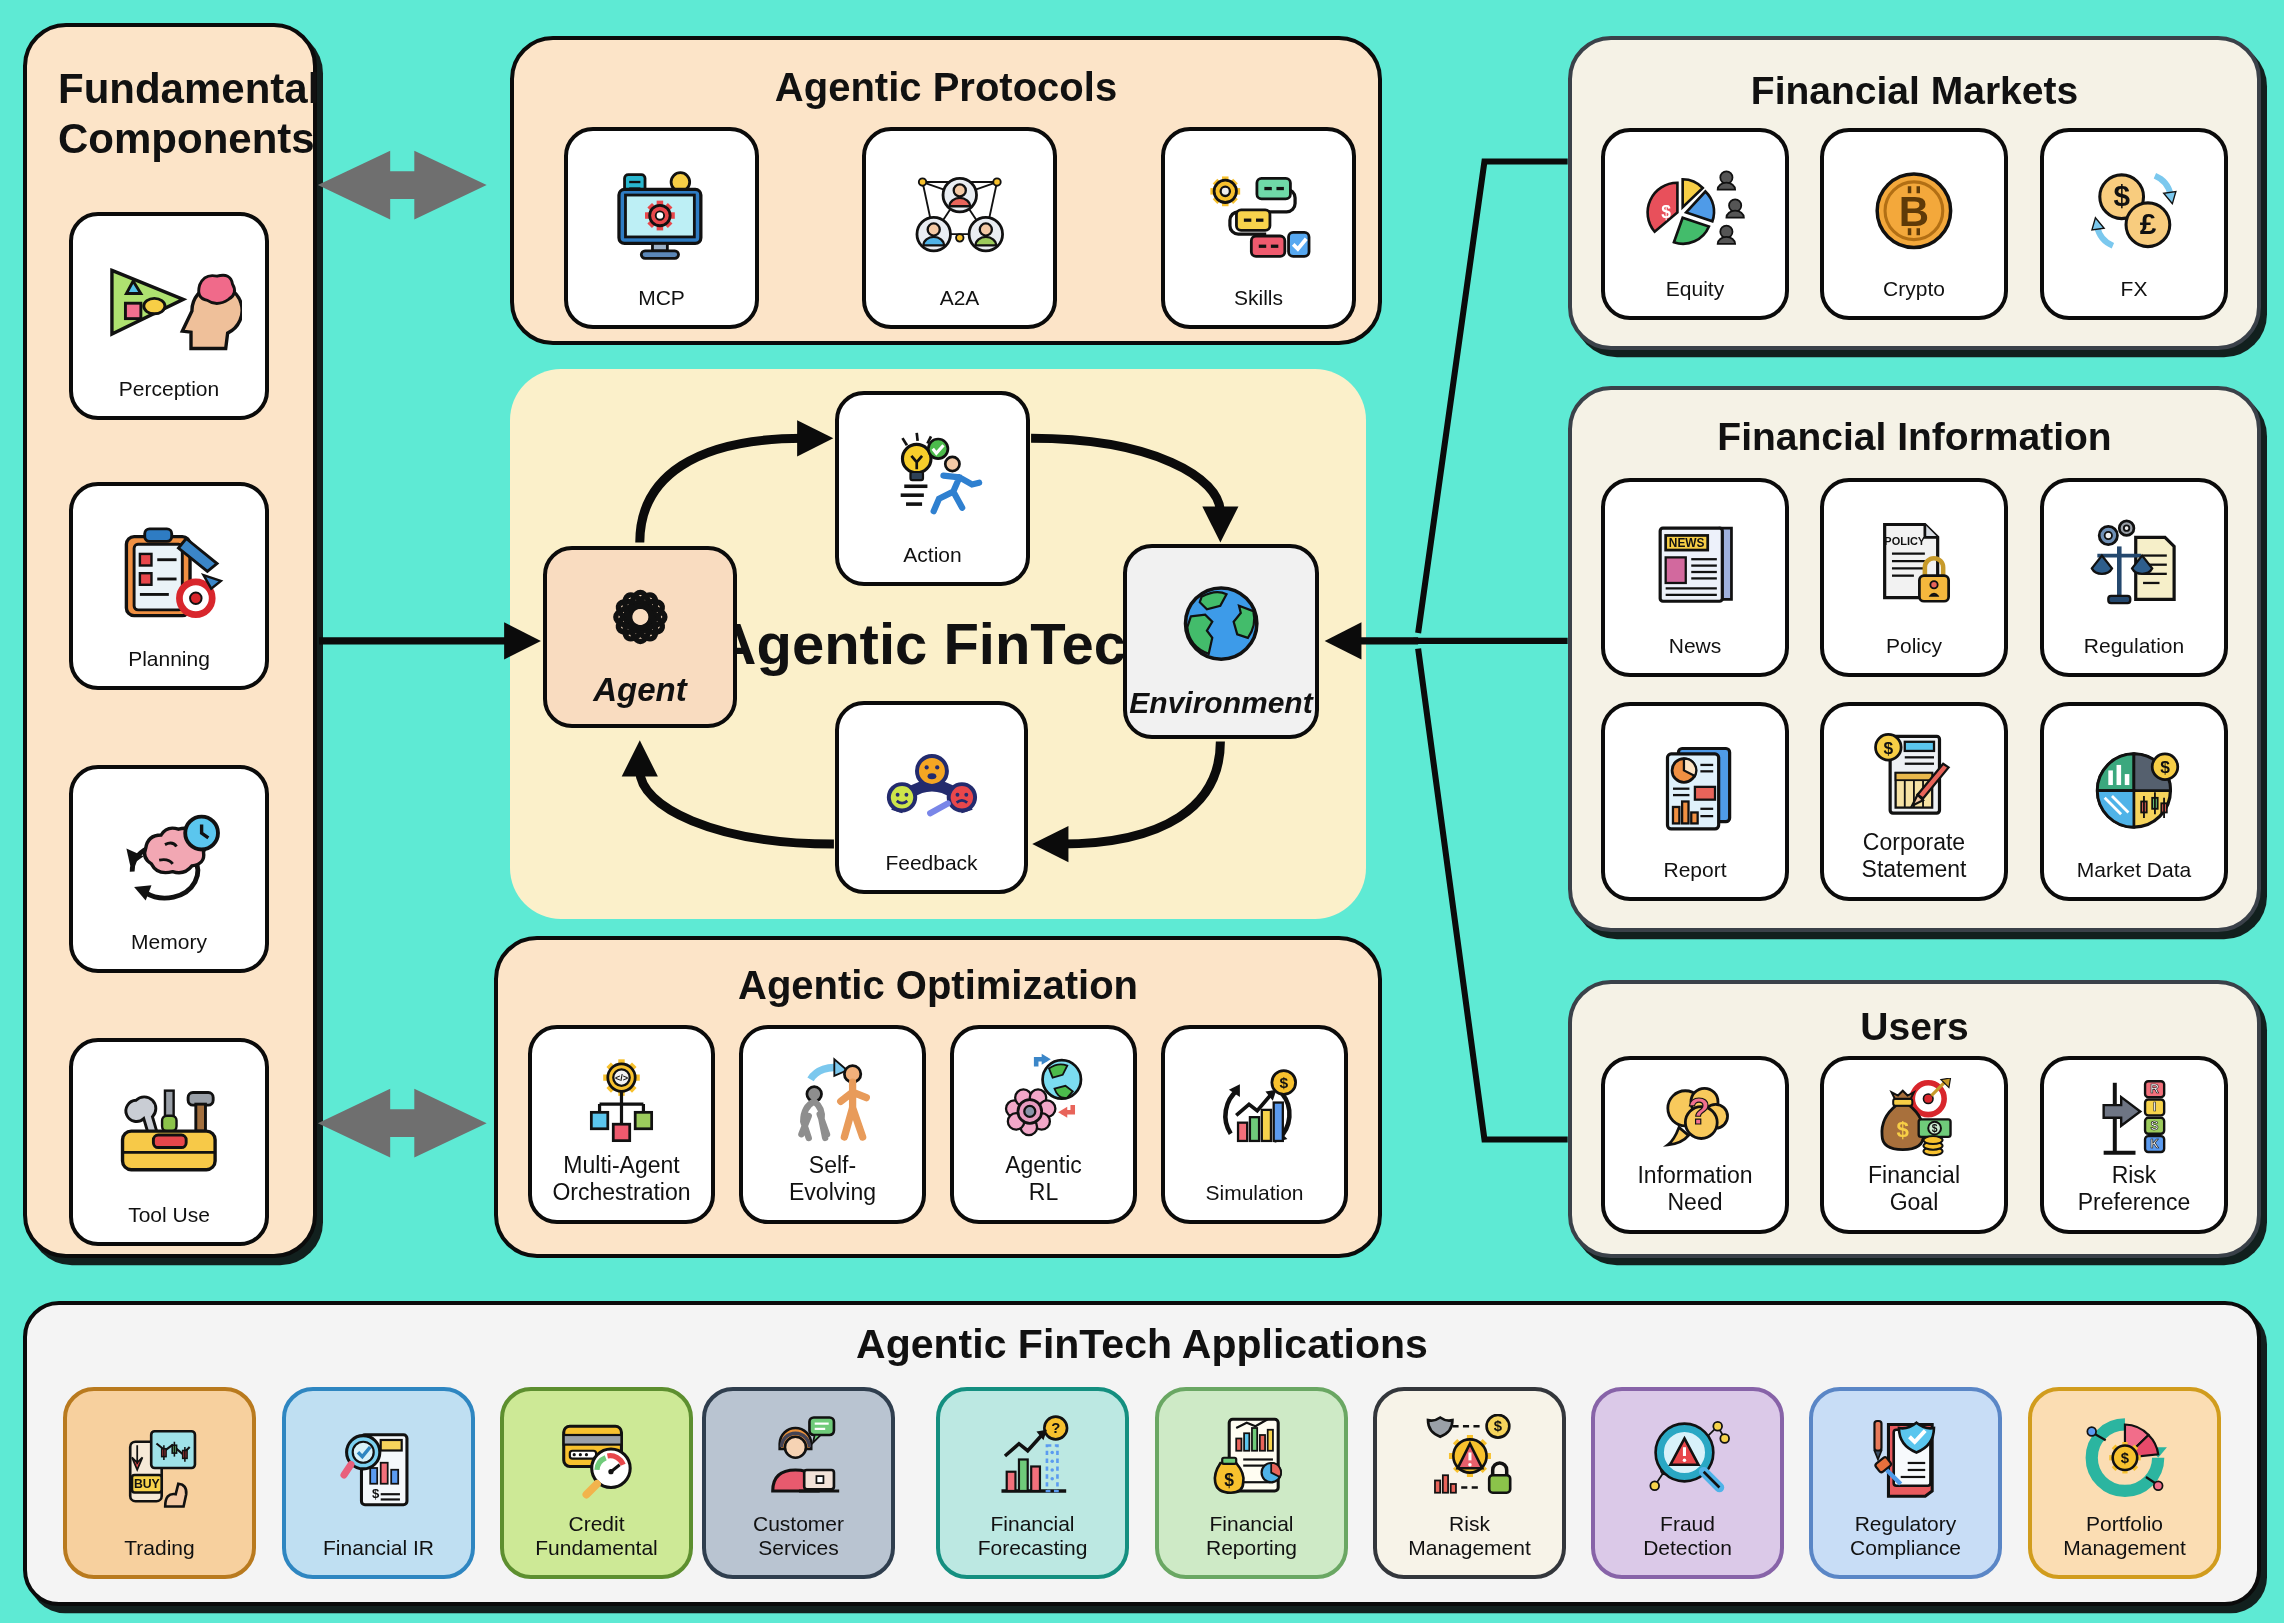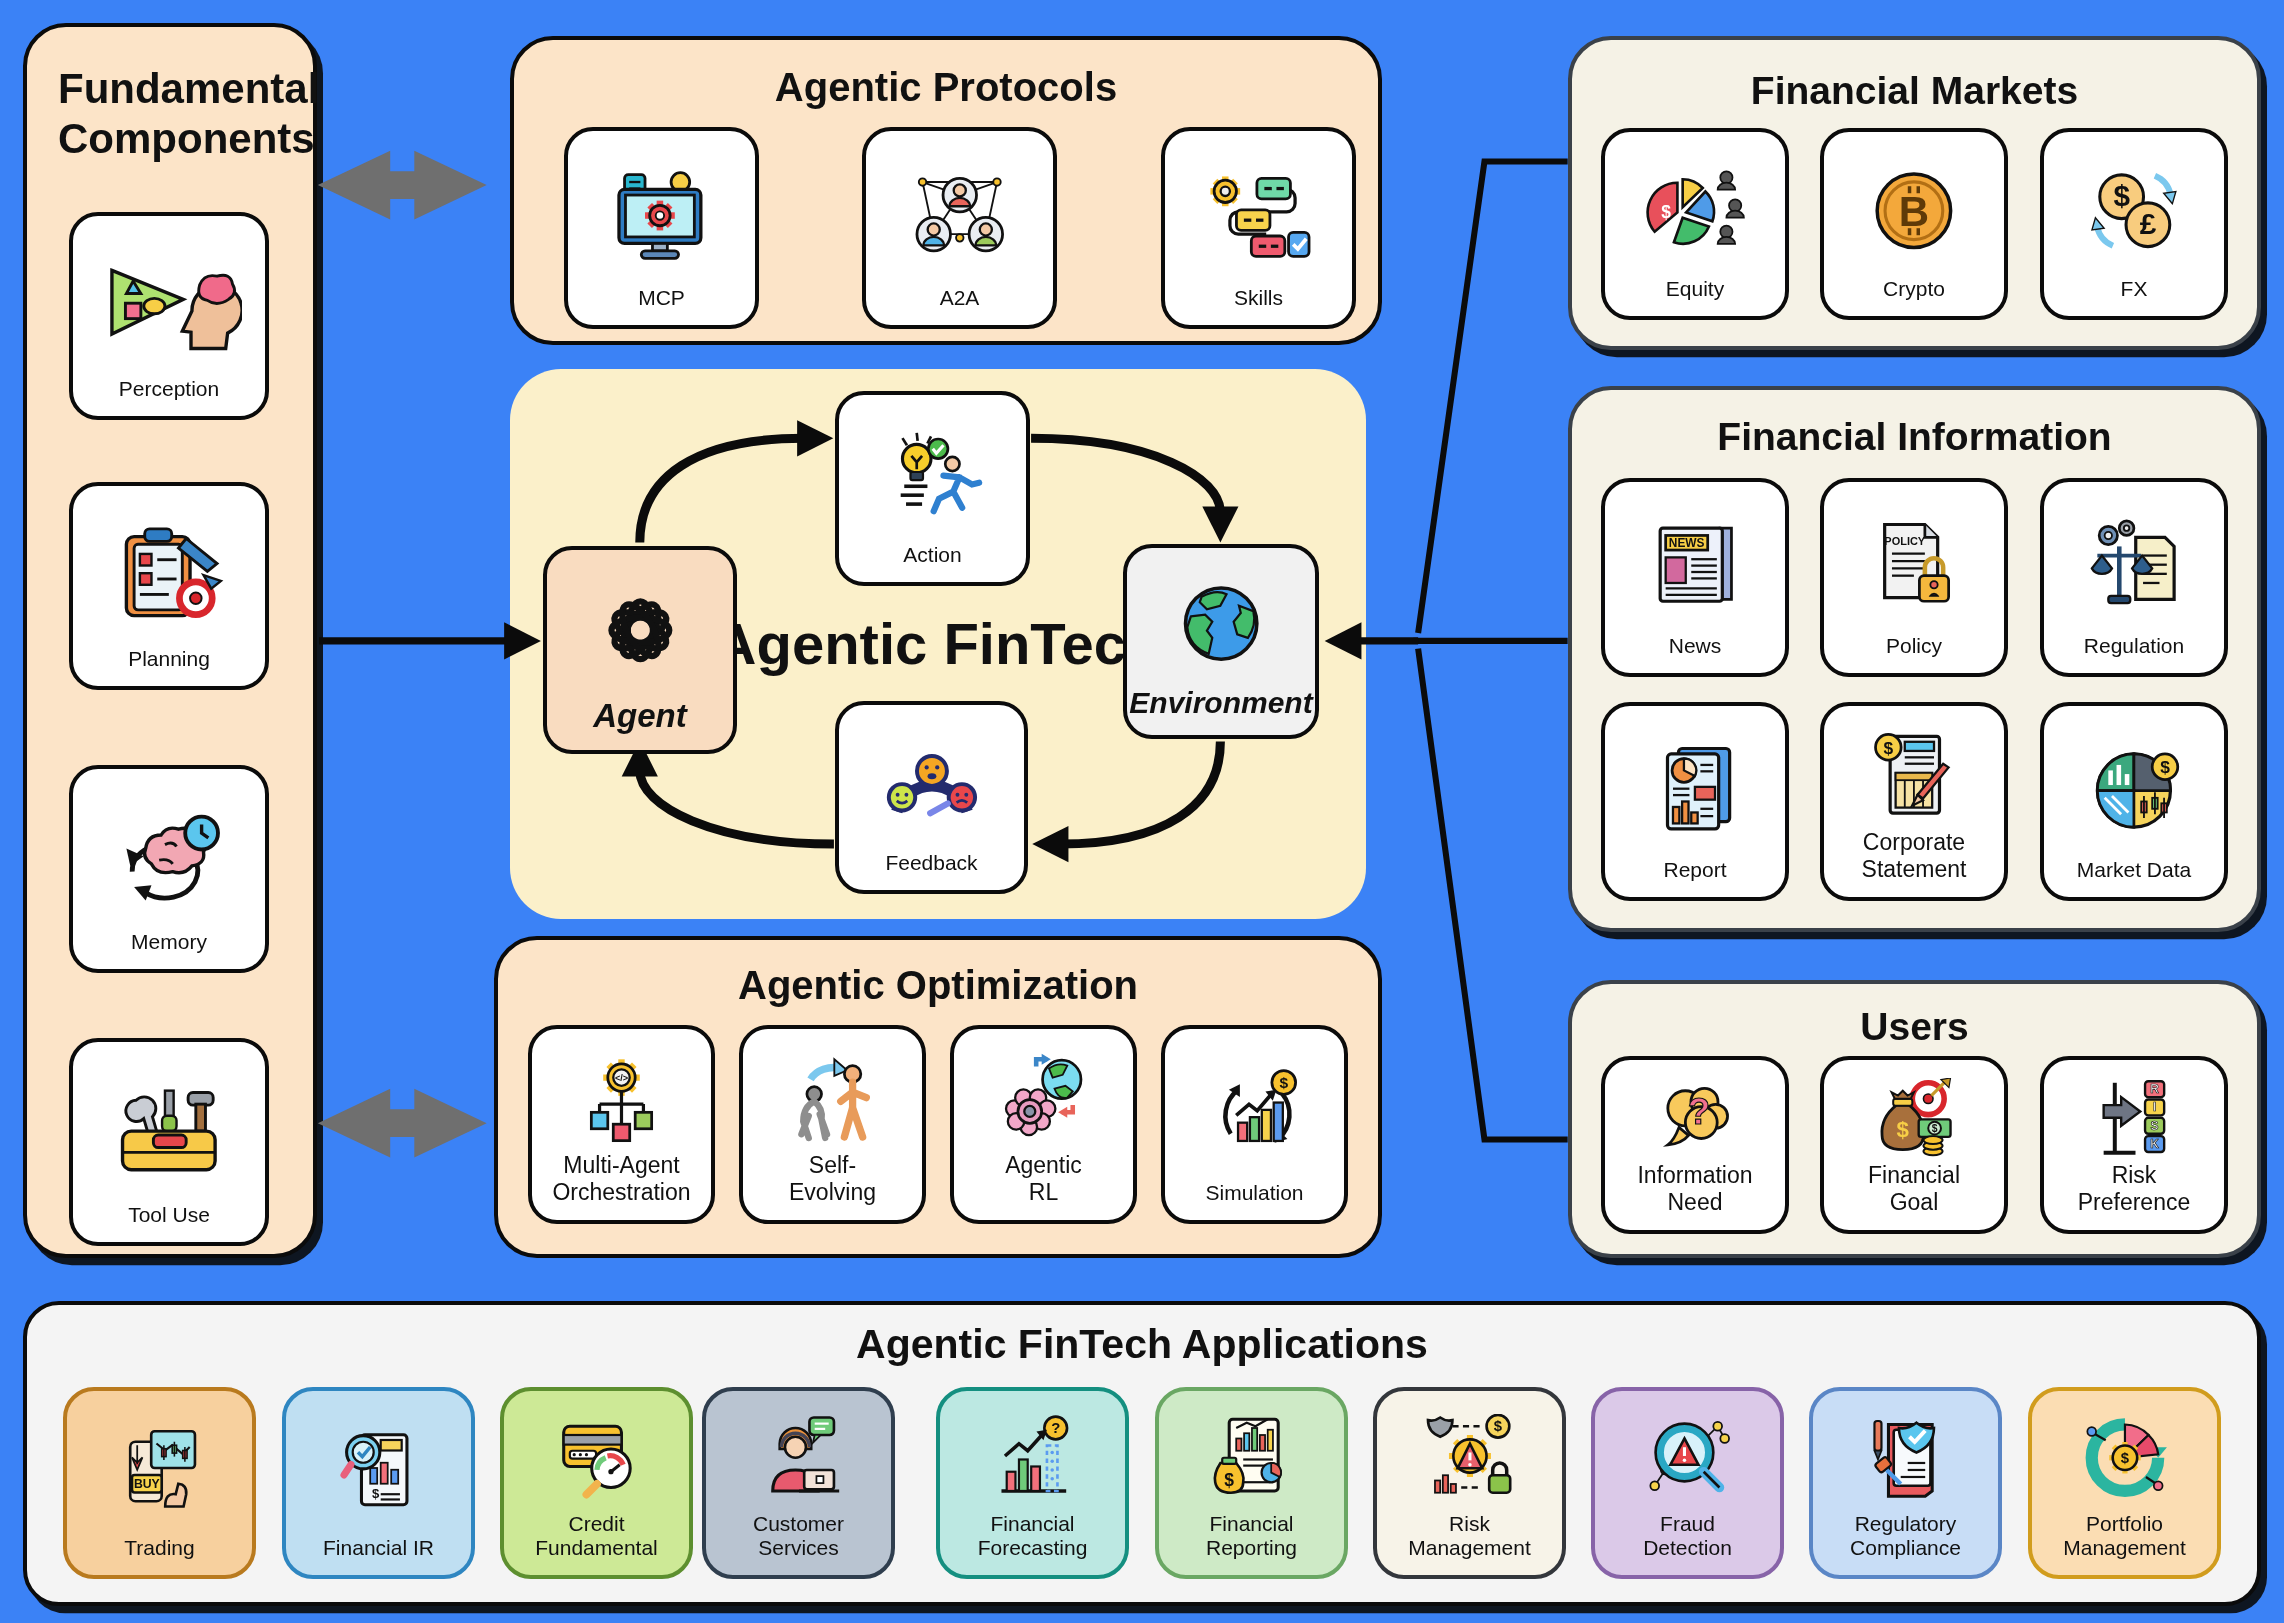--- a/index.html
+++ b/index.html
@@ -1,16 +1,16 @@
 <!DOCTYPE html>
 <html style="font-size:9.6px"><head>
 <meta charset="utf-8">
 <style>
   html,body{margin:0;padding:0;background:#fff;}
-  #root{position:relative;width:2284px;height:1623px;background:#3b82f6;
+  #root{position:relative;width:2284px;height:1623px;background:#5eead4;
         font-family:"Liberation Sans",sans-serif;color:#111;overflow:hidden;}
   .panel{position:absolute;box-sizing:border-box;border:4.2px solid #0B0B0B;border-radius:43px;}
   .shadow{box-shadow:6px 7.2px 0 rgba(10,10,10,0.9);}
   .peach{background:#FCE4C8;}
   .yellow{background:#FBF0CA;border:none;border-radius:51px;}
   .cream{background:#F5F2E6;border-color:#3A4149;}
   .appsbar{background:#F4F4F4;}
   .ptitle{position:absolute;left:0;right:0;text-align:center;font-weight:700;color:#111;}
   .card{position:absolute;box-sizing:border-box;background:#fff;border:4.2px solid #0B0B0B;border-radius:29px;
         display:flex;flex-direction:column;align-items:center;justify-content:flex-end;
@@ -25,21 +25,21 @@
   .fc0{left:69px;top:212px;width:200px;height:208px;}
   .fc1{left:69px;top:482px;width:200px;height:208px;}
   .fc2{left:69px;top:765px;width:200px;height:208px;}
   .fc3{left:69px;top:1038px;width:200px;height:208px;}
   
   .pr0{left:564px;top:127px;width:195px;height:202px;}
   .pr1{left:862px;top:127px;width:195px;height:202px;}
   .pr2{left:1161px;top:127px;width:195px;height:202px;}
   
   .action{left:835px;top:391px;width:195px;height:195px;}
-  .agent{left:543px;top:546px;width:194px;height:208px;background:#F9DCC0;}
+  .agent{left:543px;top:546px;width:194px;height:182px;background:#F9DCC0;}
   .env{left:1123px;top:544px;width:196px;height:195px;background:#F1F1F1;}
   .feedback{left:835px;top:701px;width:193px;height:193px;}
   .coretitle{position:absolute;left:510px;top:610px;width:856px;text-align:center;
              font-size:58px;font-weight:700;}
   
   .op0{left:528px;top:1025px;width:187px;height:199px;}
   .op1{left:739px;top:1025px;width:187px;height:199px;}
   .op2{left:950px;top:1025px;width:187px;height:199px;}
   .op3{left:1161px;top:1025px;width:187px;height:199px;}
   

